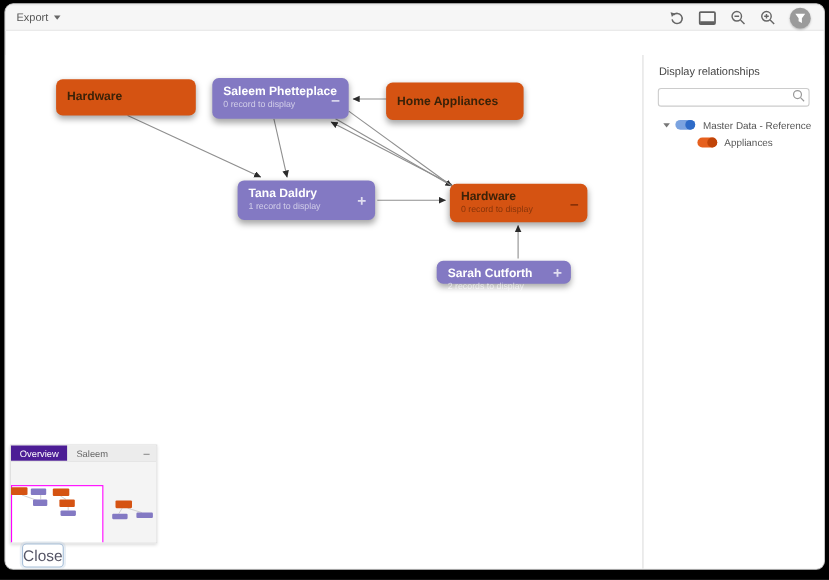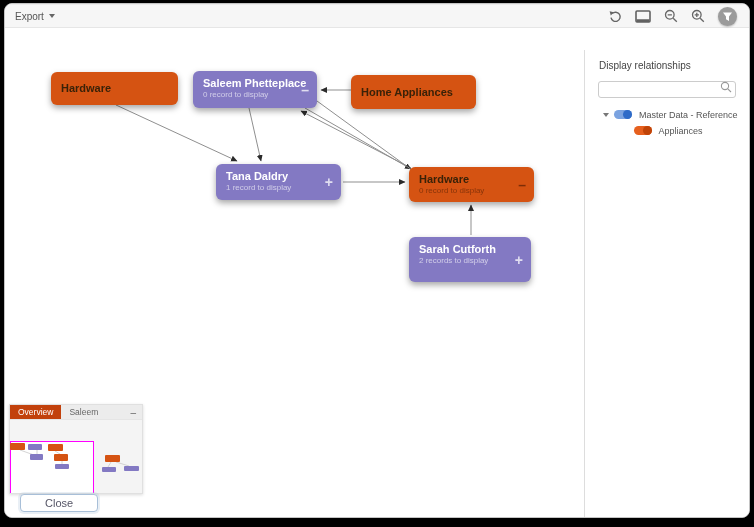--- a/index.html
+++ b/index.html
@@ -34,29 +34,29 @@
   .node.orange .n-title{color:#3a2208;}
   .node.orange .n-sub{color:rgba(70,26,0,.55);}
   .node .n-action{position:absolute;right:8px;top:50%;transform:translateY(-50%);font-size:14px;font-weight:700;line-height:14px;}
   .node.purple .n-action{color:rgba(255,255,255,.75);}
   .node.orange .n-action{color:rgba(80,25,0,.65);}
   .single{display:flex;align-items:center;}
   
   .overview{position:absolute;left:4px;top:354px;width:132px;background:#fff;border:1px solid #e0e0e0;box-shadow:0 1px 3px rgba(0,0,0,.15);}
   .ov-tabs{height:14px;background:#ececec;display:flex;align-items:stretch;position:relative;}
   .ov-tab{font-size:8.5px;display:flex;align-items:center;padding:0 8px;color:#666;cursor:pointer;}
-  .ov-tab.active{background:#c2410c;color:#fff;}
+  .ov-tab.active{background:#4c1d95;color:#fff;}
   .ov-collapse{position:absolute;right:6px;top:0;bottom:0;display:flex;align-items:center;color:#666;font-size:10px;cursor:pointer;}
   .minimap{position:relative;height:73px;background:#f4f4f4;overflow:hidden;border-top:1px solid #e5e5e5;}
   .viewport{position:absolute;left:0;top:21px;width:84px;height:60px;background:#fff;border:1.5px solid #ff00ff;box-sizing:border-box;}
   .mini{position:absolute;border-radius:1px;}
   .mini.o{background:#d55312;}
   .mini.p{background:#8379c3;}
-  .close-btn{position:absolute;left:15px;top:444px;font-size:11px;color:#556;background:#fff;
-    border:1px solid #a8bfd8;border-radius:4px;padding:2px 24px;cursor:pointer;box-shadow:0 0 0 2px rgba(168,191,216,.25);}
+  .close-btn{position:absolute;left:15px;top:444px;font-size:14px;color:#556;background:#fff;
+    border:1px solid #a8bfd8;border-radius:4px;padding:2px 0;cursor:pointer;box-shadow:0 0 0 2px rgba(168,191,216,.25);}
   
   .sb-header{font-size:10px;color:#444;margin:2px 0 7px 1px;}
   .sb-search{position:relative;}
   .sb-search input{width:100%;height:17px;box-sizing:border-box;border:1px solid #ccc;border-radius:3px;font-size:9px;padding:0 18px 0 5px;outline:none;}
   .sb-search .mag{position:absolute;right:4px;top:2.5px;}
   .tree{margin-top:9px;}
   .tree-row{display:flex;align-items:center;height:16px;cursor:pointer;}
   .tree-caret{width:0;height:0;border-left:3.5px solid transparent;border-right:3.5px solid transparent;border-top:4.5px solid #777;margin-right:5px;flex:none;}
   .tree-spacer{width:8.5px;flex:none;}
   .switch{width:18px;height:9px;border-radius:5px;position:relative;flex:none;margin-right:7px;}
@@ -162,21 +162,21 @@
       <div class="n-sub">1 record to display</div>
       <span class="n-action">+</span>
     </div>
 
     <div class="node orange" style="left:404px;top:117px;width:125px;height:35px;">
       <div class="n-title">Hardware</div>
       <div class="n-sub">0 record to display</div>
       <span class="n-action">–</span>
     </div>
 
-    <div class="node purple" style="left:404px;top:187px;width:122px;height:45px;">
+    <div class="node purple" style="left:392px;top:187px;width:122px;height:21px;">
       <div class="n-title">Sarah Cutforth</div>
       <div class="n-sub">2 records to display</div>
       <span class="n-action">+</span>
     </div>
 
     <div class="overview">
       <div class="ov-tabs">
         <span class="ov-tab active">Overview</span>
         <span class="ov-tab">Saleem</span>
         <span class="ov-collapse">–</span>

